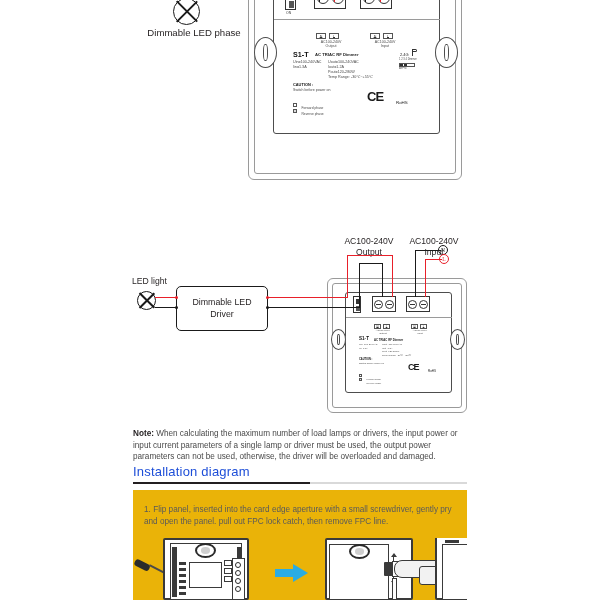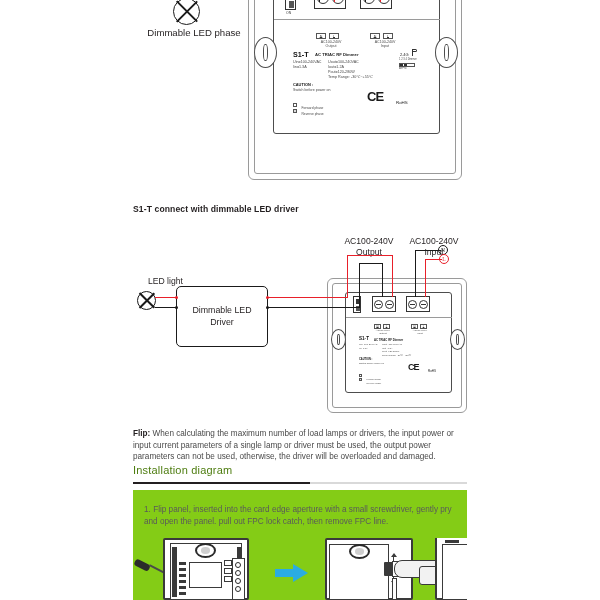--- a/index.html
+++ b/index.html
@@ -65,26 +65,26 @@
   .endc.n{border:1px solid #1a1a1a;color:#1a1a1a;}
   .endc.l{border:1px solid #e8202a;color:#e8202a;}
 
   
   .box{position:absolute;box-sizing:border-box;border:1.4px solid #1a1a1a;border-radius:5px;background:#fff;
      display:flex;align-items:center;justify-content:center;text-align:center;font-size:9.5px;line-height:1.25;}
 
   
   .note{position:absolute;font-size:8.2px;line-height:1.42;color:#4a4a4a;}
   .note b{color:#231f20;}
-  .head{position:absolute;font-size:11px;color:#4d7c0f;letter-spacing:.2px;}
+  .head{position:absolute;font-size:13px;color:#1d4ed8;letter-spacing:.2px;}
   .rule{position:absolute;height:2px;background:#d9d9d9;}
   .rule i{position:absolute;left:0;top:0;height:2px;width:53%;background:#231f20;}
 
   
-  .panel{position:absolute;background:#84cc16;}
+  .panel{position:absolute;background:#eab308;}
   .step{position:absolute;font-size:8.2px;line-height:1.45;color:#5a5a5a;}
 
   
   .ol{position:absolute;box-sizing:border-box;border:2px solid #3a3a3a;background:#fff;}
   .ol2{position:absolute;box-sizing:border-box;border:1.4px solid #3a3a3a;background:#fff;}
   .fill{position:absolute;background:#3a3a3a;}
   .knob{position:absolute;box-sizing:border-box;border:2px solid #2b2b2b;border-radius:50%;background:#fff;}
   .knob i{position:absolute;left:22%;right:22%;top:22%;bottom:22%;border-radius:50%;background:#cfcfcf;}
   .arrow{position:absolute;}
   .sd{position:absolute;background:#2b2b2b;transform-origin:left center;border-radius:1px;}
@@ -186,33 +186,32 @@
         </div>
       </div>
     </div>
 
     <div class="wire-b" style="left:186px;top:-18px;width:1.4px;height:20px;"></div>
     <div class="wire-r" style="left:201px;top:-18px;width:1.4px;height:20px;"></div>
     <div class="wire-b" style="left:232px;top:-18px;width:1.4px;height:20px;"></div>
     <div class="wire-r" style="left:247px;top:-18px;width:1.4px;height:20px;"></div>
   </div>
 
-  <div class="abs ttl" style="left:0px;top:204px;width:334px;">S1-T connect with dimmable LED driver</div>
 
   <div class="abs" style="left:0;top:228px;width:334px;height:190px;">
 
     <div class="abs lbl" style="left:201px;top:8px;width:70px;text-align:center;font-size:8.6px;line-height:11px;white-space:pre-line;">AC100-240V
 Output</div>
     <div class="abs lbl" style="left:266px;top:8px;width:70px;text-align:center;font-size:8.6px;line-height:11px;white-space:pre-line;">AC100-240V
 Input</div>
 
-    <div class="abs lbl" style="left:-1px;top:48px;font-size:8.6px;margin-left:16px;">LED light</div>
+    <div class="abs lbl" style="left:-1px;top:48px;font-size:8.6px;">LED light</div>
     <div class="lamp" style="left:4px;top:63px;width:19px;height:19px;"></div>
 
-    <div class="box" style="left:43px;top:58px;width:92px;height:61px;">
+    <div class="box" style="left:43px;top:58px;width:92px;height:45px;">
       <span style="white-space:pre-line;font-size:8.8px;line-height:11.5px;">Dimmable LED
 Driver</span>
     </div>
 
     <div class="wire-r" style="left:22px;top:68.5px;width:21px;height:1.3px;"></div>
     <div class="wire-b" style="left:22px;top:78.5px;width:21px;height:1.3px;"></div>
     <div class="dot-r" style="left:42px;top:67.5px;"></div>
     <div class="dot-b" style="left:42px;top:77.5px;"></div>
     <div class="dot-r" style="left:133px;top:67.5px;"></div>
     <div class="dot-b" style="left:133px;top:77.5px;"></div>
@@ -296,21 +295,21 @@
     <div class="wire-b" style="left:282px;top:22px;width:1.3px;height:47px;"></div>
     <div class="wire-b" style="left:282px;top:22px;width:26px;height:1.3px;"></div>
     <div class="endc n" style="left:305px;top:17px;width:10px;height:10px;line-height:9px;">N</div>
 
     <div class="wire-r" style="left:292px;top:31px;width:1.3px;height:38px;"></div>
     <div class="wire-r" style="left:292px;top:31px;width:17px;height:1.3px;"></div>
     <div class="endc l" style="left:306px;top:26px;width:10px;height:10px;line-height:9px;">L</div>
   </div>
 
   <div class="note" style="left:0px;top:428px;width:334px;">
-    <b>Flip:</b><span> When calculating the maximum number of load lamps or drivers, the input power or input current parameters of a single lamp or driver must be used, the output power parameters can not be used, otherwise, the driver will be overloaded and damaged.</span>
+    <b>Note:</b><span> When calculating the maximum number of load lamps or drivers, the input power or input current parameters of a single lamp or driver must be used, the output power parameters can not be used, otherwise, the driver will be overloaded and damaged.</span>
   </div>
 
   <div class="head" style="left:0px;top:464px;">Installation diagram</div>
   <div class="rule" style="left:0px;top:482px;width:334px;">
     <i></i>
   </div>
 
   <div class="panel" style="left:0px;top:490px;width:334px;height:110px;">
 
     <div class="step" style="left:11px;top:14px;width:310px;">

